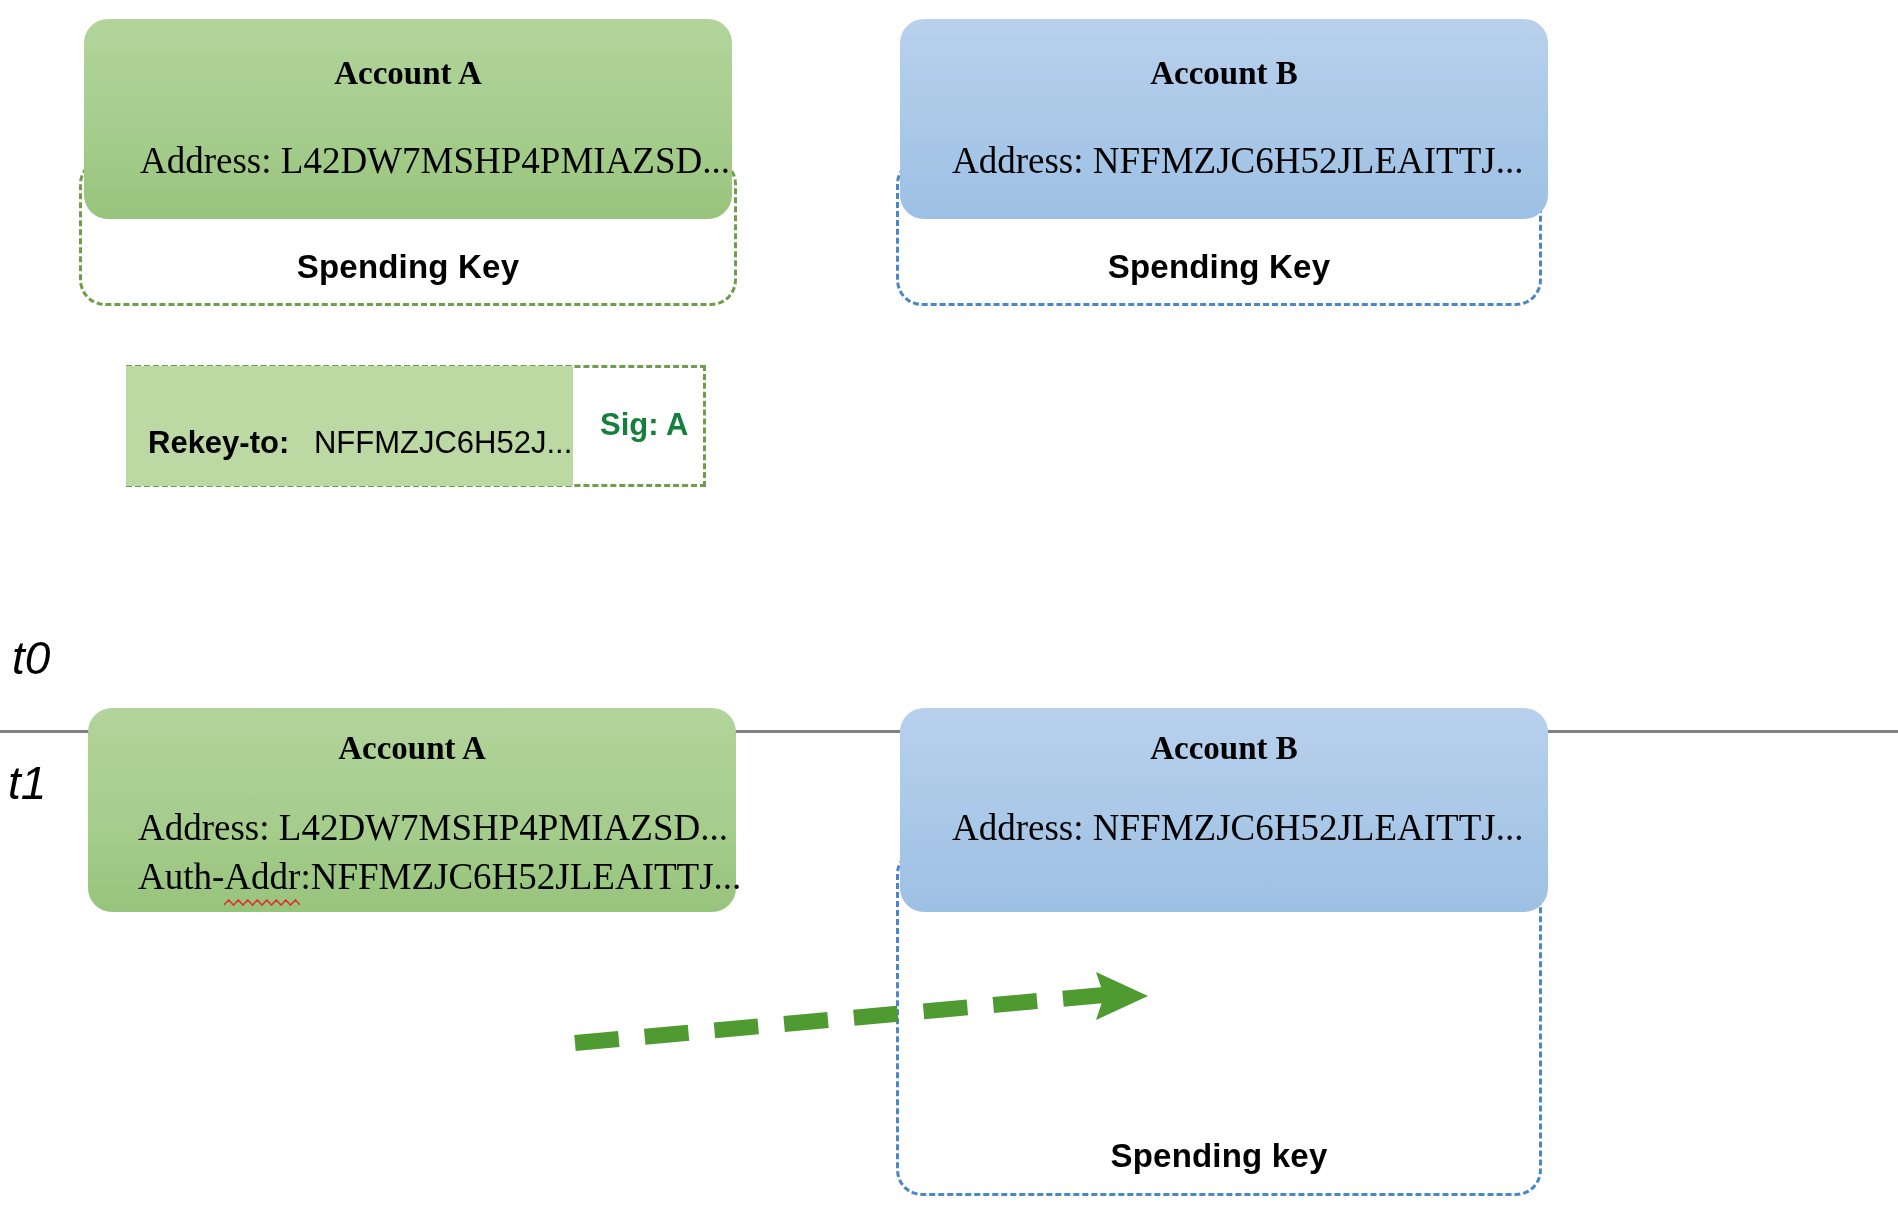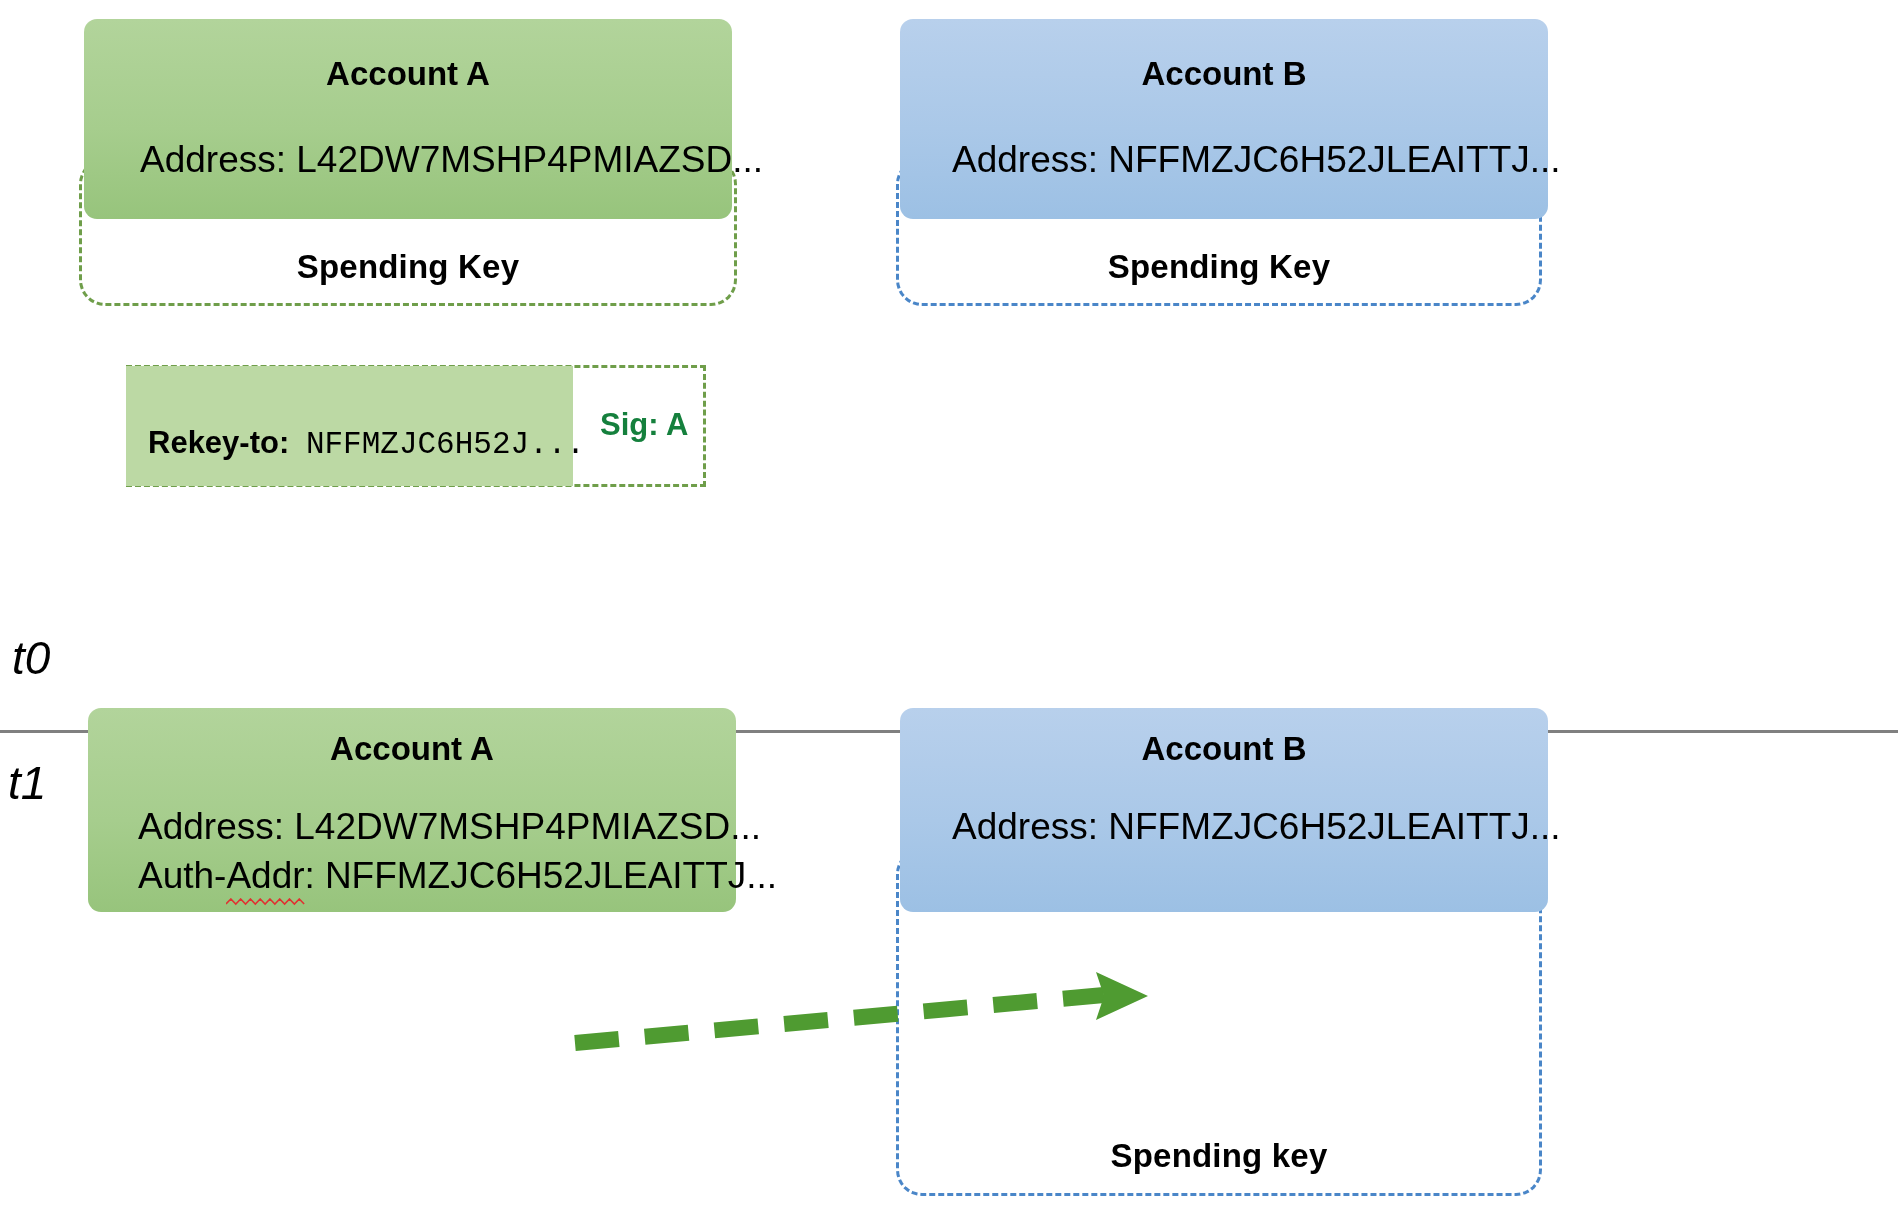--- a/index.html
+++ b/index.html
@@ -40,21 +40,22 @@
     font-weight: bold;
     color: #000000;
     font-size: 33px;
     letter-spacing: 0.2px;
   }
 
   
   .acct-card {
     position: absolute;
     box-sizing: border-box;
-    border-radius: 13px;
+    border-radius: 24px;
+    font-family: Liberation Serif, serif;
   }
   .acct-card.green {
     background: linear-gradient(180deg, #b2d49b 0%, #a6cd8d 55%, #97c47c 100%);
   }
   .acct-card.blue {
     background: linear-gradient(180deg, #b8d0ec 0%, #aac8e8 55%, #9cc0e4 100%);
   }
 
   .acct-title {
     position: absolute;
@@ -160,42 +161,42 @@
   </div>
 
   <div class="txn-outer" style="left:126px; top:365px; width:580px; height:122px;">
   </div>
   <div class="txn-inner" style="left:126px; top:366px; width:447px; height:120px;">
   </div>
 
 
   <div class="txn-row" style="left:148px; top:425px;">
     <span class="lbl">Rekey-to:</span>
-    <span style="margin-left:8px;font-family:Liberation Mono, monospace;">NFFMZJC6H52J...</span>
+    <span style="margin-left:16px;">NFFMZJC6H52J...</span>
   </div>
 
   <div class="sig-text" style="left:600px; top:407px;">Sig: A</div>
 
   <div class="time-label" style="left:12px; top:635px;">t0</div>
 
   <div class="divider" style="left:0px; top:730px; width:1898px;"></div>
 
   <div class="time-label" style="left:8px; top:760px;">t1</div>
 
   <div class="key-box blue" style="left:896px; top:848px; width:646px; height:348px;">
   </div>
   <div class="key-label" style="left:896px; top:1137px; width:646px;">Spending key</div>
 
   <div class="acct-card green" style="left:88px; top:708px; width:648px; height:204px;">
     <div class="acct-title" style="top:22px;">Account A</div>
     <div class="acct-line" style="left:50px; top:98px;">Address: L42DW7MSHP4PMIAZSD...</div>
     <div class="acct-line" style="left:50px; top:147px;">
       <span>Auth-</span><span class="squiggle-word"><span>Addr</span><svg class="squiggle" viewBox="0 0 80 8" preserveAspectRatio="none">
           <path d="M0,6 L5,1 L10,6 L15,1 L20,6 L25,1 L30,6 L35,1 L40,6 L45,1 L50,6 L55,1 L60,6 L65,1 L70,6 L75,1 L80,6" fill="none" stroke="#e03131" stroke-width="1.6"></path>
-        </svg></span><span>:</span><span style="margin-left:10px;">NFFMZJC6H52JLEAITTJ...</span>
+        </svg></span><span>:</span><span style="">NFFMZJC6H52JLEAITTJ...</span>
     </div>
   </div>
 
   <div class="acct-card blue" style="left:900px; top:708px; width:648px; height:204px;">
     <div class="acct-title" style="top:22px;">Account B</div>
     <div class="acct-line" style="left:52px; top:98px;">Address: NFFMZJC6H52JLEAITTJ...</div>
   </div>
 
   <svg class="arrow-layer">
     <g>

